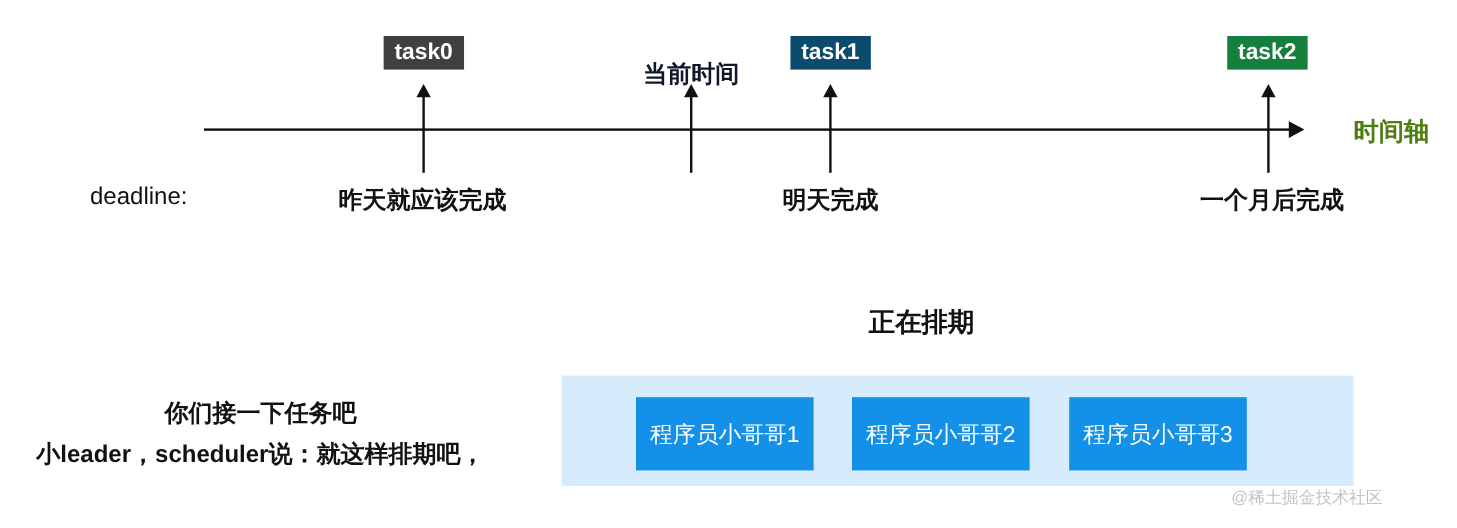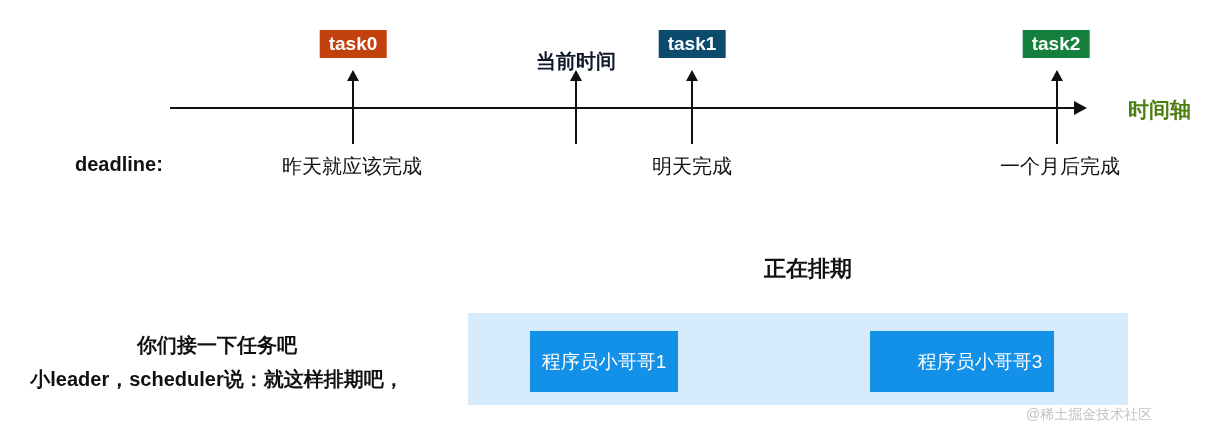--- a/index.html
+++ b/index.html
@@ -37,55 +37,55 @@
     border-left:6px solid transparent;
     border-right:6px solid transparent;
     border-bottom:11px solid #111111;
   }
   
   .task-chip{
     position:absolute;top:30px;transform:translateX(-50%);
     color:#ffffff;font-size:19px;font-weight:bold;
     padding:3px 9px;white-space:nowrap;
   }
-  .chip-red{background:#c2410c;}
+  .chip-red{background:#404040;}
   .chip-pink{background:#0c4a6e;}
   .chip-green{background:#15803d;}
   .plain-top-label{
     position:absolute;top:48px;transform:translateX(-50%);
     color:#0f172a;font-size:20px;font-weight:bold;white-space:nowrap;
   }
   
   .deadline-label{
     position:absolute;left:75px;top:153px;
-    font-size:20px;font-weight:bold;color:#111111;white-space:nowrap;
+    font-size:20px;font-weight:normal;color:#111111;white-space:nowrap;
   }
   .deadline-text{
     position:absolute;top:153px;transform:translateX(-50%);
-    font-size:20px;font-weight:normal;color:#111111;white-space:nowrap;
+    font-size:20px;font-weight:bold;color:#111111;white-space:nowrap;
   }
   
   .scheduling-title{
     position:absolute;left:768px;top:254px;transform:translateX(-50%);
-    font-size:22px;font-weight:bold;color:#111111;white-space:nowrap;margin-left:40px;
+    font-size:22px;font-weight:bold;color:#111111;white-space:nowrap;
   }
   .worker-pool{
     position:absolute;left:468px;top:313px;
     width:660px;height:92px;background:#D6EBFB;
   }
   .worker-box{
     position:absolute;top:18px;width:148px;height:61px;
     background:#1390E8;color:#ffffff;
     font-size:19px;font-weight:500;
     display:flex;align-items:center;justify-content:center;
     white-space:nowrap;
   }
   .worker-1{left:62px;}
   .worker-2{left:242px;}
-  .worker-3{left:402px;padding-left:36px;}
+  .worker-3{left:423px;}
   
   .speech{
     position:absolute;left:10px;top:328px;width:414px;
     text-align:center;color:#111111;
     font-size:20px;font-weight:bold;line-height:34px;
   }
   .speech div{white-space:nowrap;}
   
   .watermark{
     position:absolute;left:1026px;top:406px;
@@ -120,20 +120,21 @@
 
   <div class="deadline-label">deadline:</div>
   <div class="deadline-text" style="left:352px">昨天就应该完成</div>
   <div class="deadline-text" style="left:692px">明天完成</div>
   <div class="deadline-text" style="left:1060px">一个月后完成</div>
 
   <div class="scheduling-title">正在排期</div>
 
   <div class="worker-pool">
     <div class="worker-box worker-1">程序员小哥哥1</div>
+    <div class="worker-box worker-2">程序员小哥哥2</div>
     <div class="worker-box worker-3">程序员小哥哥3</div>
   </div>
 
   <div class="speech">
     <div>你们接一下任务吧</div>
     <div>小leader，scheduler说：就这样排期吧，</div>
   </div>
 
   <div class="watermark">@稀土掘金技术社区</div>
 

